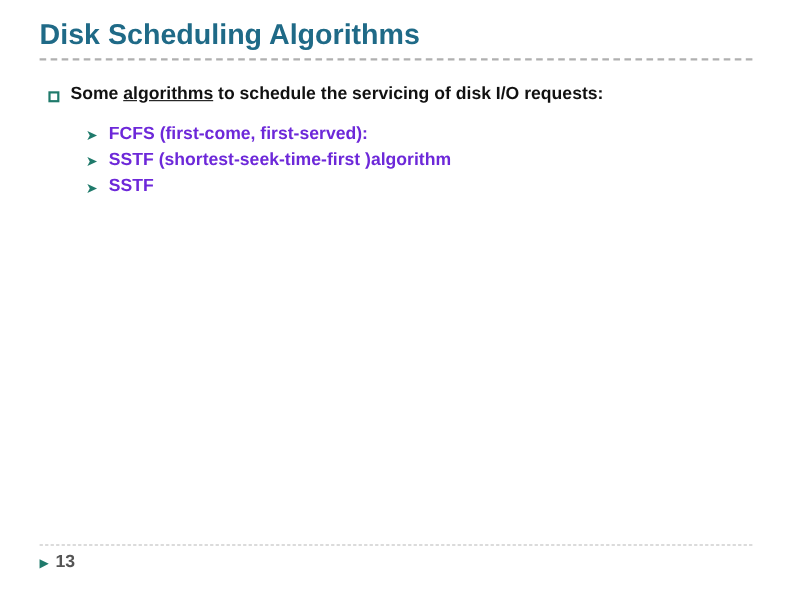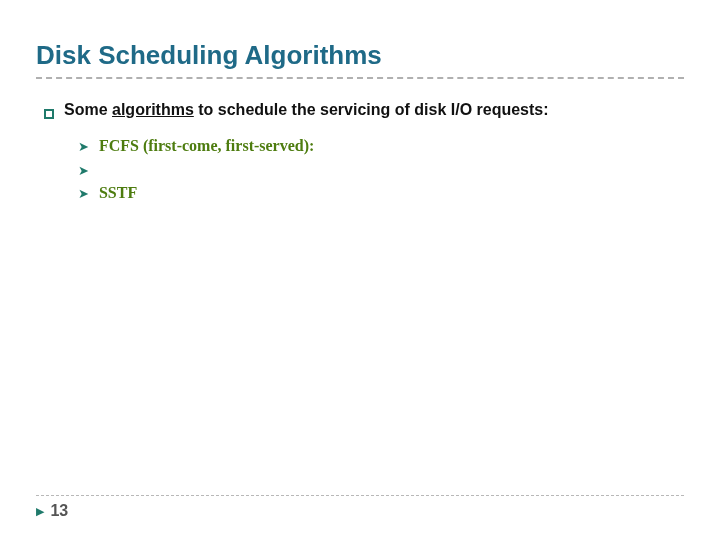--- a/index.html
+++ b/index.html
@@ -7,39 +7,39 @@
     width: 720px;
     height: 540px;
     background: #fff;
     font-family: Arial, Helvetica, sans-serif;
     position: relative;
     overflow: hidden;
   }
   .slide {
     width: 100%;
     height: 100%;
-    padding: 40px 36px 0 36px;
+    padding: 16px 36px 0 36px;
     position: relative;
   }
   .title {
     color: #1f6a87;
     font-size: 26px;
     font-weight: bold;
     padding-bottom: 4px;
     margin-bottom: 0;
   }
   .dashed-rule {
     border: none;
     border-top: 2px dashed #b0b0b0;
     margin-top: 2px;
     margin-bottom: 22px;
   }
   .lead-row {
     display: flex;
-    align-items: flex-end;
+    align-items: center;
     gap: 10px;
     margin-left: 8px;
     margin-bottom: 18px;
   }
   .square-bullet {
     width: 10px;
     height: 10px;
     border: 2px solid #1f7a6b;
     margin-top: 4px;
     flex-shrink: 0;
@@ -59,24 +59,23 @@
     gap: 10px;
     margin-bottom: 6px;
   }
   .chevron {
     color: #1f7a6b;
     font-size: 13px;
     margin-top: 2px;
     flex-shrink: 0;
   }
   .sub-text {
-    color: #4d7c0f;
+    color: #6d28d9;
     font-size: 16px;
     font-weight: bold;
-    font-family: Liberation Serif, serif;
   }
   .footer {
     position: absolute;
     left: 36px;
     right: 36px;
     bottom: 20px;
   }
   .footer-rule {
     border: none;
     border-top: 1px dashed #b8b8b8;
@@ -111,20 +110,21 @@
     </div>
   </div>
 
   <div class="sub-list">
     <div class="sub-row">
       <span class="chevron">➤</span>
       <span class="sub-text">FCFS (first-come, first-served):</span>
     </div>
     <div class="sub-row">
       <span class="chevron">➤</span>
+      <span class="sub-text">SSTF (shortest-seek-time-first )algorithm</span>
     </div>
     <div class="sub-row">
       <span class="chevron">➤</span>
       <span class="sub-text">SSTF</span>
     </div>
   </div>
 
   <div class="footer">
     <hr class="footer-rule">
     <div class="pagenum-row">

